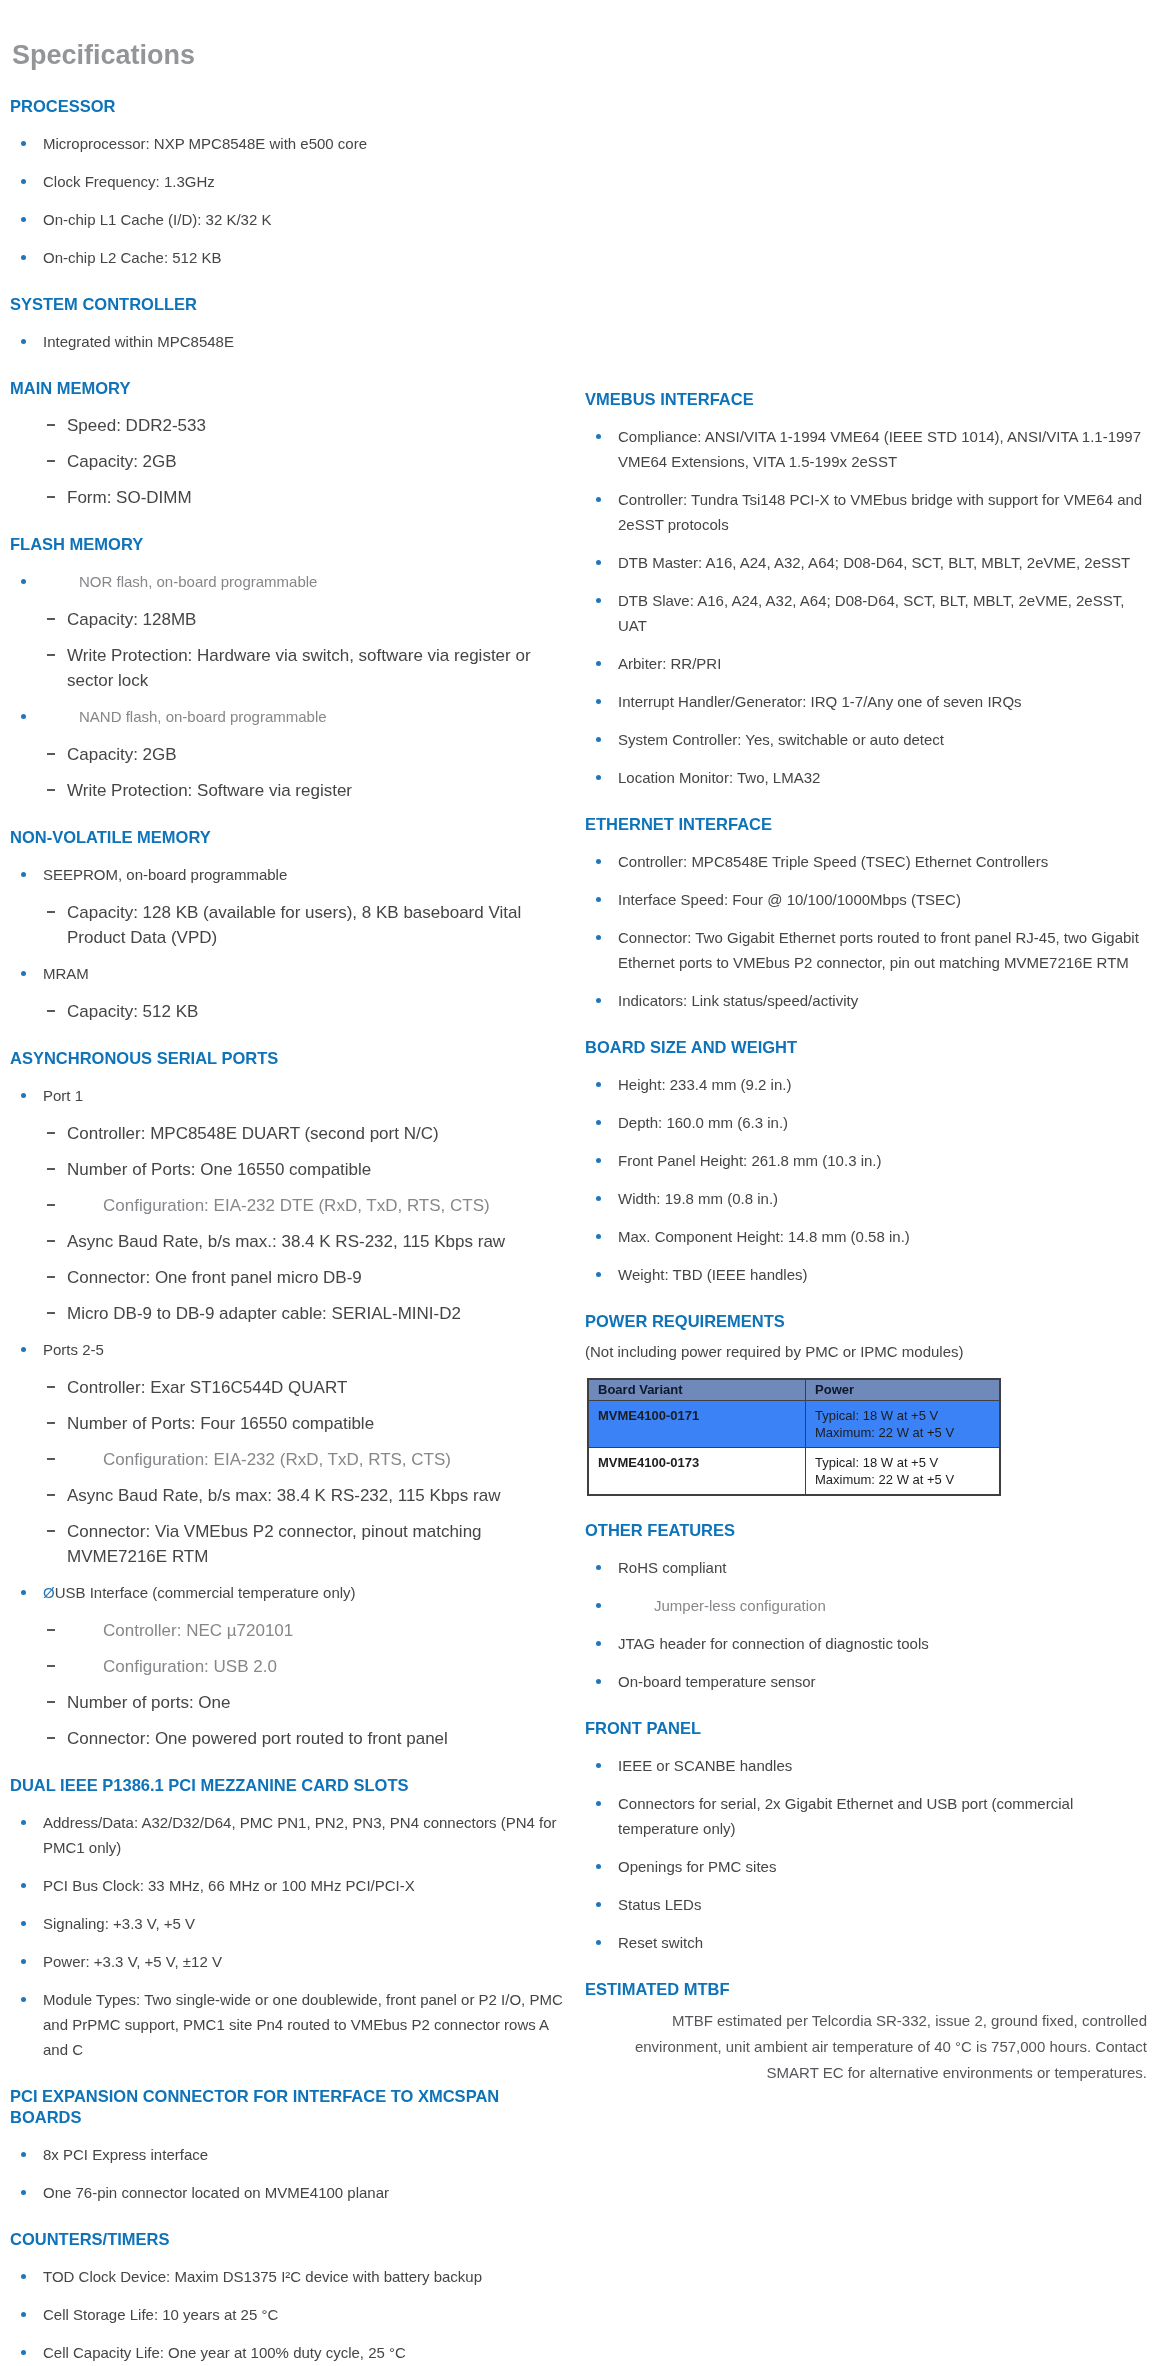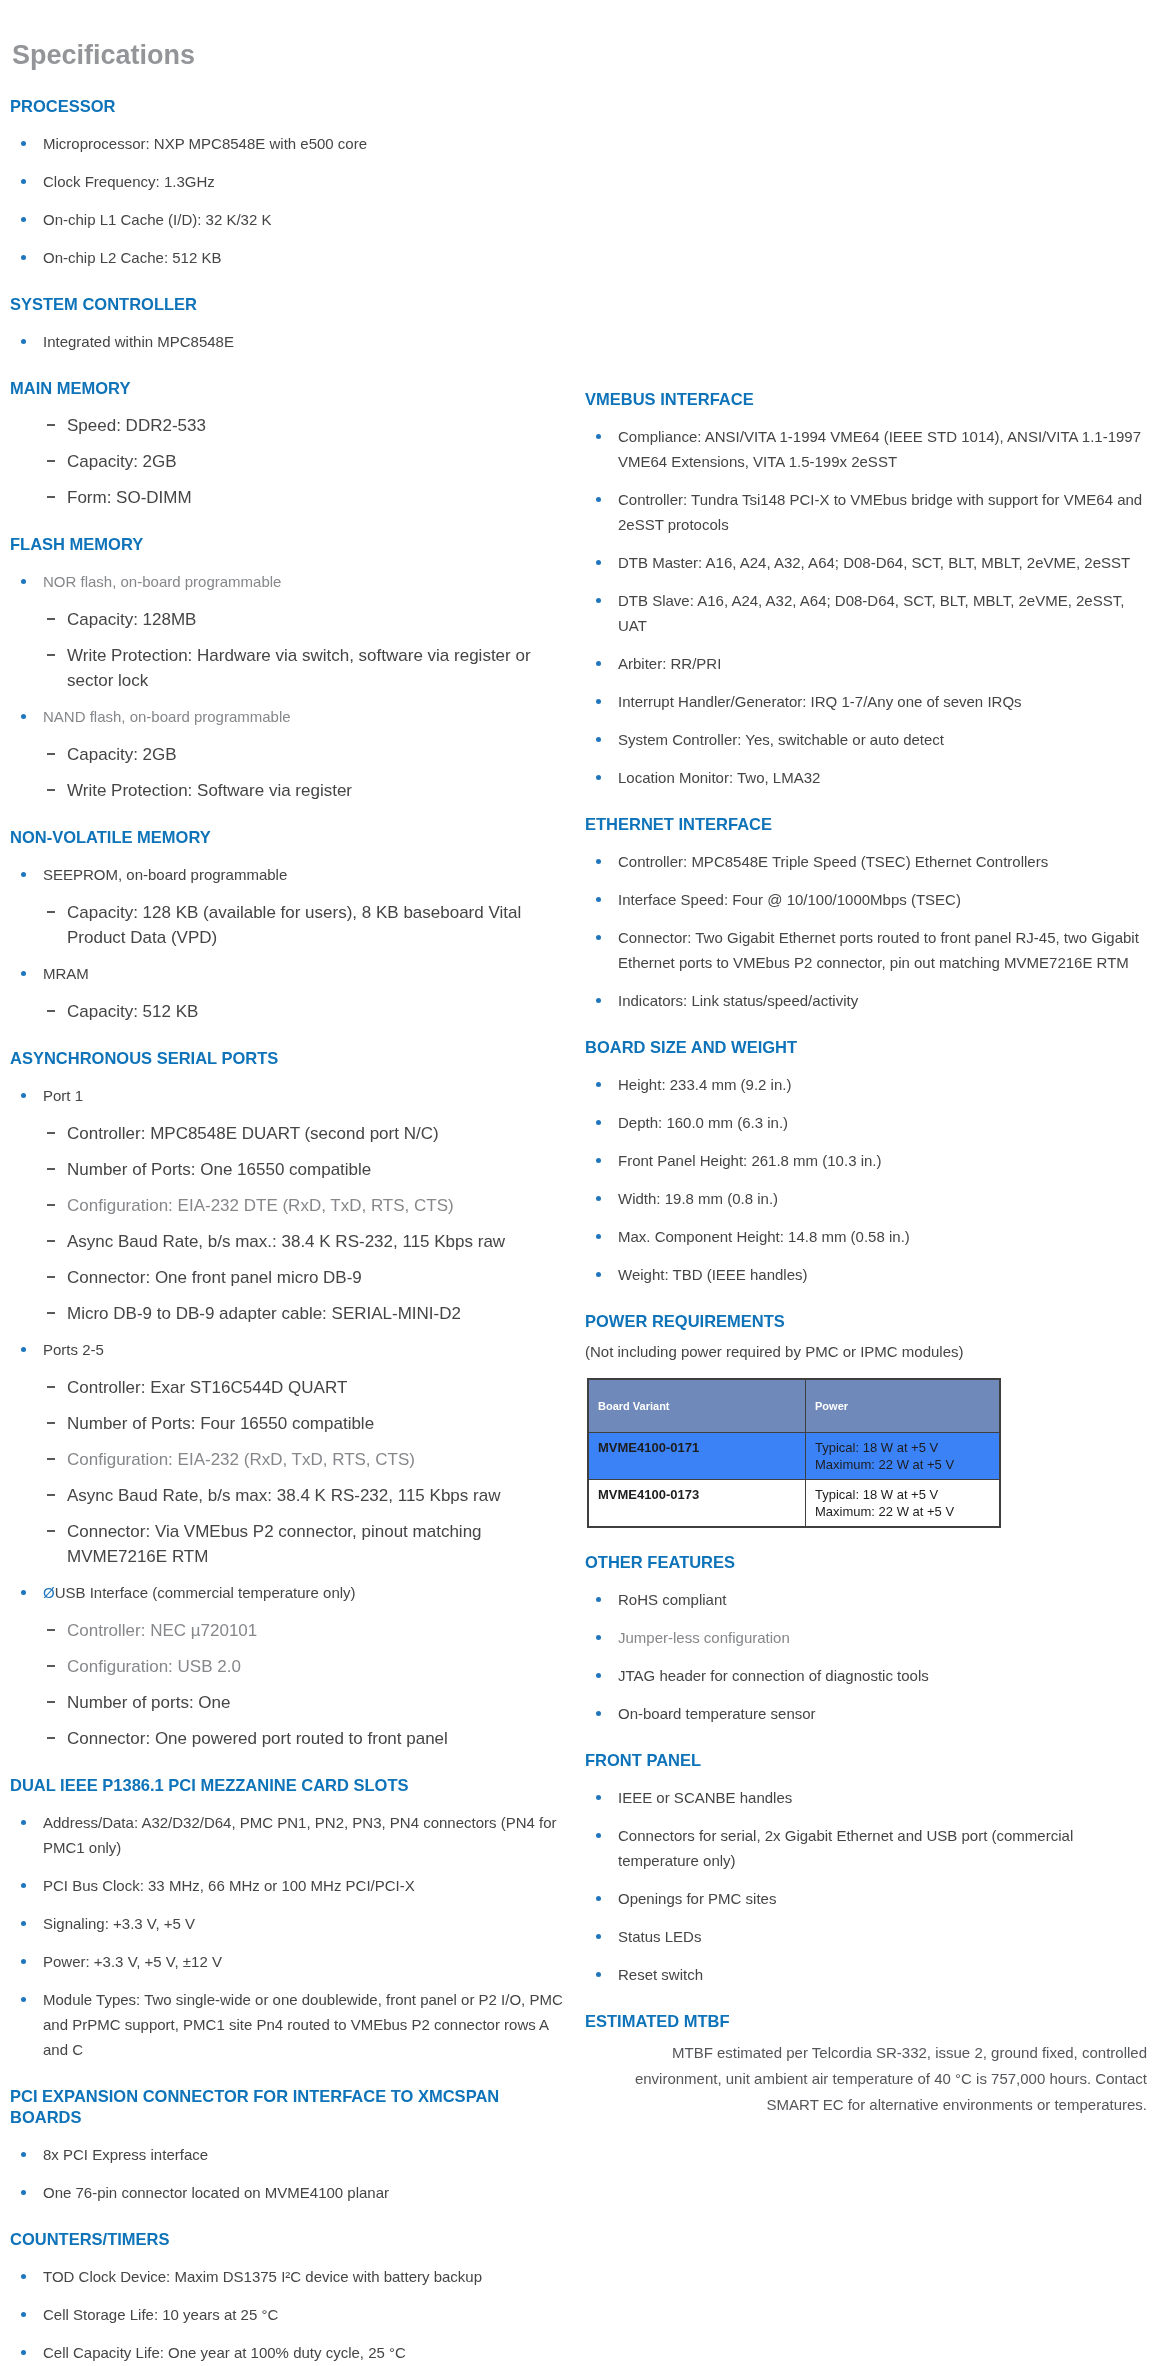--- a/index.html
+++ b/index.html
@@ -13,27 +13,27 @@
   .title{color:#939598;font-size:27px;font-weight:bold;margin:0 0 2px 2px;line-height:30px;}
   .columns{display:flex;gap:18px;align-items:flex-start;}
   .col{width:562px;box-sizing:border-box;}
   .col.right{width:567px;padding-top:293px;}
   .section{margin-bottom:8px;}
   .heading{color:#0e73b9;font-size:16.5px;font-weight:bold;margin:24px 0 14px 0;line-height:21px;}
   .item{position:relative;padding-left:33px;margin-bottom:13px;line-height:25px;font-size:15px;}
   .bullet{position:absolute;left:11px;top:10px;width:5px;height:5px;border-radius:50%;background:#2076bc;}
   .sub{position:relative;padding-left:57px;margin-bottom:11px;line-height:25px;font-size:17px;}
   .dash{position:absolute;left:37px;top:11px;width:8px;height:2px;background:#58595b;}
-  .muted{color:#85878a;}
+  .muted{color:#85878a;margin-left:36px;}
   .oslash{color:#2076bc;}
   .note{font-size:15px;line-height:25px;margin:-7px 0 14px 0;}
   .para{font-size:15px;line-height:26px;margin:-6px 0 0 0;color:#55565a;text-align:right;}
   .ptable{border-collapse:collapse;margin:8px 0 16px 2px;width:414px;border:2px solid #3f3f41;table-layout:fixed;}
-  .ptable th{background:#6e89ba;color:#ffffff;text-align:left;font-size:11px;font-weight:bold;
-    padding:18px 9px;border:1px solid #3f3f41;line-height:16px;}
+  .ptable th{background:#6e89ba;color:#0f172a;text-align:left;font-size:13px;font-weight:bold;
+    padding:2px 9px;border:1px solid #3f3f41;line-height:16px;}
   .ptable td{font-size:13px;line-height:17px;padding:6px 9px;border:1px solid #3f3f41;
     color:#1d1d1f;vertical-align:top;}
   .ptable th:first-child,.ptable td:first-child{width:198px;}
   .variant{font-weight:bold;}
   .row-odd{background:#3b82f6;border-radius:12px;}
   .row-even{background:#ffffff;}
 </style>
 </head>
 <body>
 

